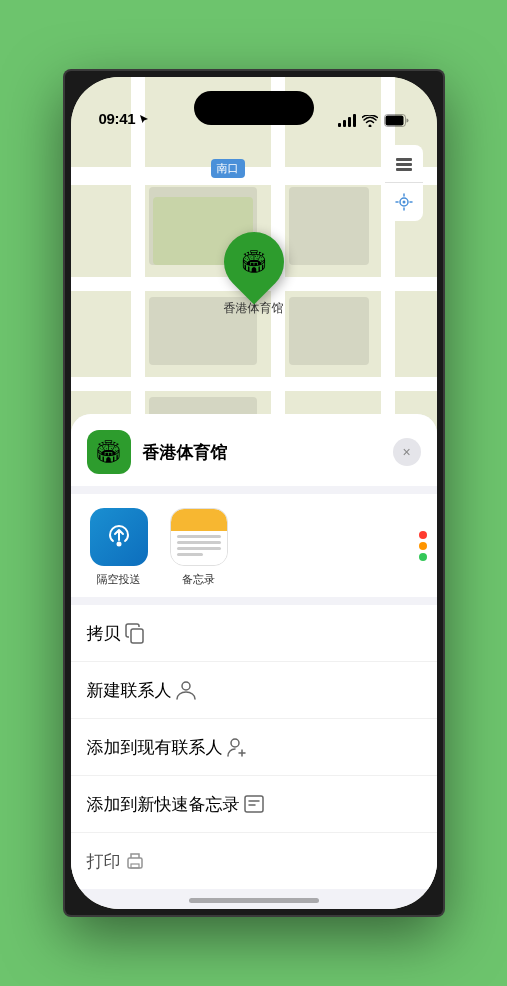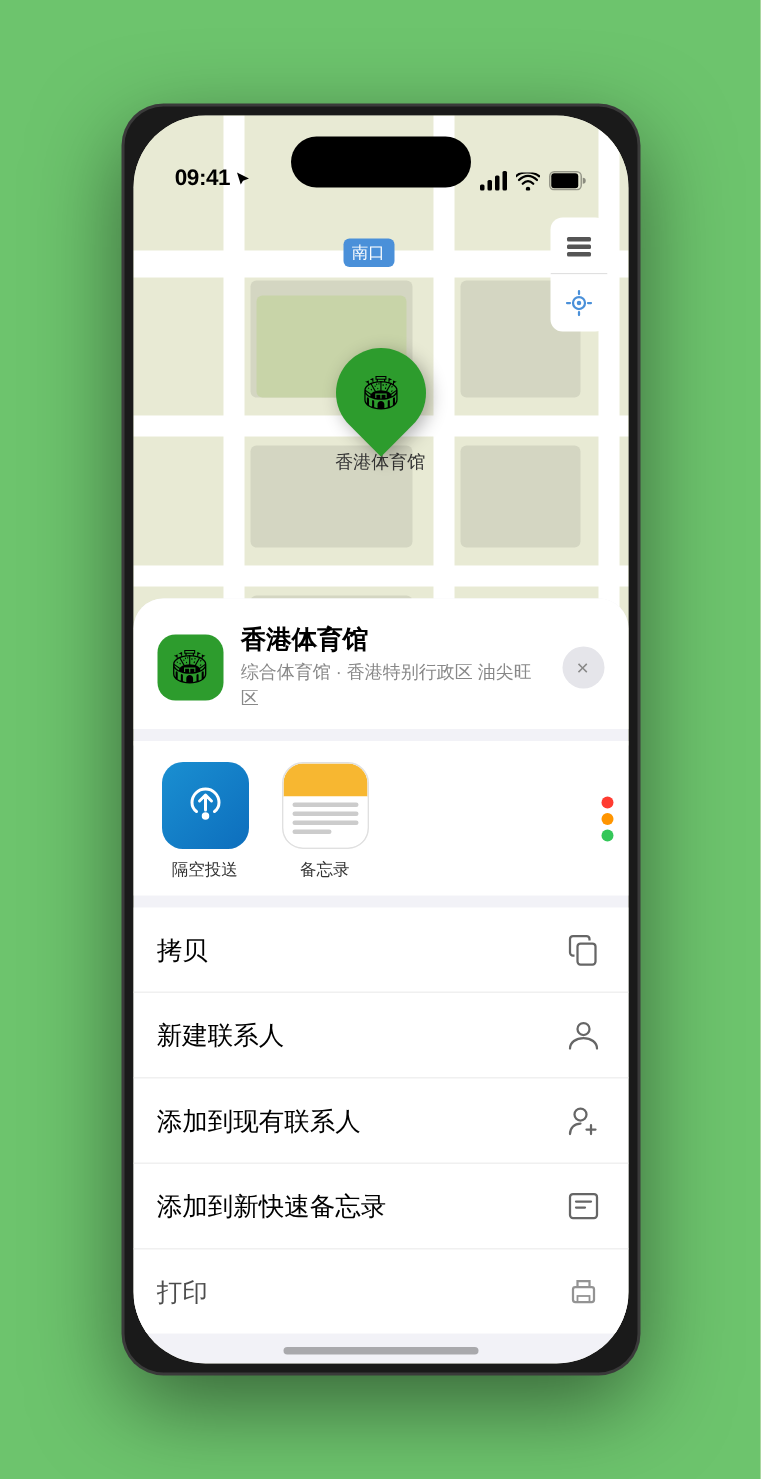--- a/index.html
+++ b/index.html
@@ -6,24 +6,24 @@
     body {
       width: 507px;
       height: 986px;
       background: #6dc46d;
       display: flex;
       align-items: center;
       justify-content: center;
       font-family: -apple-system, "PingFang SC", "Helvetica Neue", sans-serif;
     }
     .phone-outer {
-      width: 342px;
+      width: 378px;
       height: 844px;
       background: #1a1a1a;
-      border-radius: 26px;
+      border-radius: 6px;
       position: relative;
       box-shadow: 0 0 0 2px #3a3a3a, 0 20px 60px rgba(0,0,0,0.5);
       overflow: hidden;
     }
     .phone-screen {
       position: absolute;
       top: 6px;
       left: 6px;
       right: 6px;
       bottom: 6px;
@@ -315,21 +315,21 @@
       border: 2.5px solid #ff3b30;
       border-radius: 14px;
     }
     
     .action-list {
       background: #fff;
     }
     .action-item {
       display: flex;
       align-items: center;
-      justify-content: space-between;
+      justify-content: flex-start;
       padding: 14px 16px;
       border-bottom: 1px solid #f0f0f0;
       cursor: pointer;
     }
     .action-item:last-child {
       border-bottom: none;
       font-family: Liberation Mono, monospace;
     }
     .action-label {
       font-size: 17px;
@@ -440,21 +440,20 @@
         <div class="pin-label">香港体育馆</div>
       </div>
     </div>
 
     <div class="bottom-sheet">
 
       <div class="sheet-header">
         <div class="venue-icon">🏟</div>
         <div class="venue-info">
           <div class="venue-name">香港体育馆</div>
-          <div class="venue-sub">综合体育馆 · 香港特别行政区 油尖旺区</div>
         </div>
         <div class="close-btn">×</div>
       </div>
 
       <div class="share-row">
 
         <div class="share-app">
           <div class="app-icon-wrap airdrop">
             <svg width="30" height="30" viewBox="0 0 30 30" fill="none">
               <path d="M15 8v10M11 12l4-4 4 4M9 19c-2-1.5-3-3.8-3-6 0-5 4-9 9-9s9 4 9 9c0 2.2-1 4.5-3 6" stroke="#fff" stroke-width="2" stroke-linecap="round" stroke-linejoin="round" fill="none"></path>

